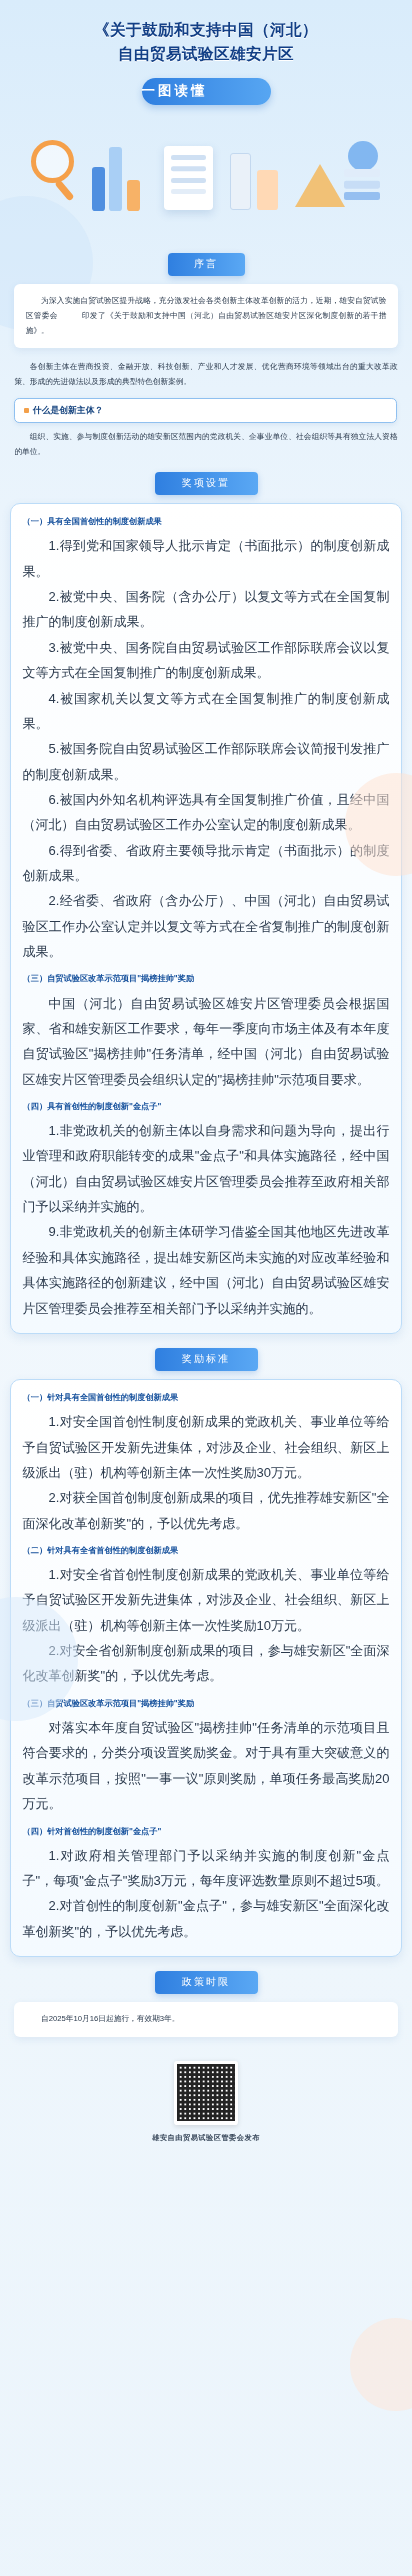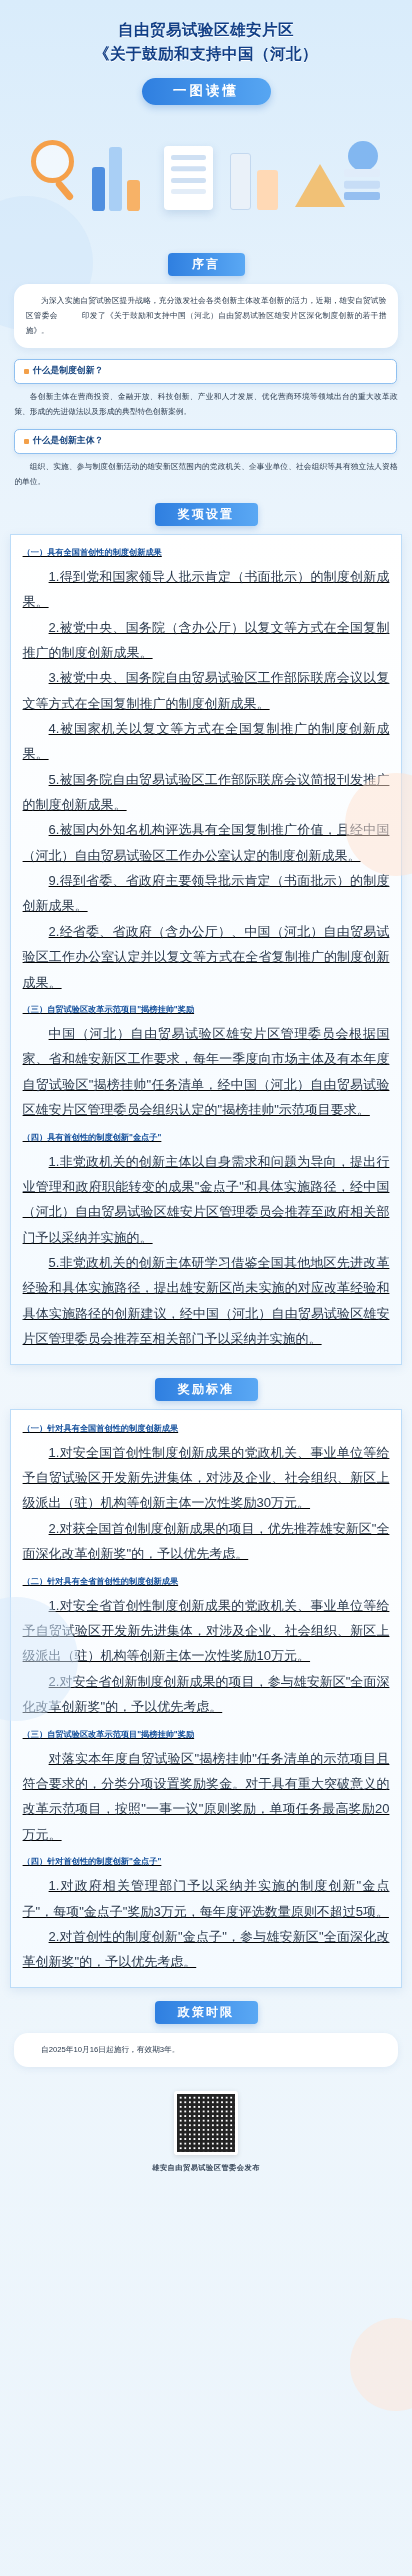--- a/index.html
+++ b/index.html
@@ -37,21 +37,21 @@
     letter-spacing: 0.5px;
     line-height: 1.55;
     text-shadow: 0 1px 0 #ffffff;
   }
   .subtitle-wrap {
     margin: 12.4px auto 0 auto;
     width: 129px;
     height: 27px;
     background: linear-gradient(90deg, #2f7fe0, #57a6f2);
     border-radius: 13.4px;
-    display: flex; align-items: center; justify-content: center;
+    display: flex; align-items: center; 
     box-shadow: 0 3.1px 7.2px rgba(40,110,200,.28);
   }
   .subtitle {
     color: #fff; font-size: 13.4px; font-weight: bold; letter-spacing: 3.1px;
   }
 
   
   .illus {
     position: relative;
     height: 129px;
@@ -88,38 +88,38 @@
   .stack { width: 36px; height: 8.2px; background: #95bff0; border-radius: 2.1px; top: 82px; left: 344px;
            box-shadow: 0 -11.3px 0 #c7ddf6, 0 -23px 0 #e0ecfa; }
 
   
   .ribbon {
     position: relative;
     margin: 13.4px auto 8.2px auto;
     width: 77px; height: 23px;
     background: linear-gradient(90deg, #2f7fe0, #5aa8f4);
     border-radius: 4.1px;
-    color: #fff; font-size: 12px; font-weight: bold; letter-spacing: 2.1px;
+    color: #fff; font-size: 10px; font-weight: normal; letter-spacing: 2.1px;
     display: flex; align-items: center; justify-content: center;
     box-shadow: 0 2.6px 6.2px rgba(40,110,200,.25);
   }
   .ribbon.wide { width: 103px; text-align: right; }
   .ribbon:before, .ribbon:after {
     content: ""; position: absolute; top: 6.7px; width: 19.6px; height: 9.3px;
     background: #9fc9f3; border-radius: 2.1px; z-index: -1;
   }
   .ribbon:before { left: -13.4px; }
   .ribbon:after { right: -13.4px; }
 
   
   .card {
     position: relative;
     margin: 0 14.4px 10.3px 14.4px;
     background: #ffffff;
-    border-radius: 14px;
+    border-radius: 6px;
     padding: 9.3px 11.3px 10.3px 11.3px;
     box-shadow: 0 2.1px 7.2px rgba(70,120,180,.10);
   }
   .card p {
     font-size: 7.7px; color: #2b3a4d; line-height: 1.95; text-align: justify;
     text-indent: 2em;
   }
 
   
   .qbox {
@@ -138,24 +138,23 @@
   .qtext {
     margin: 2.1px 14.4px 8.2px 14.4px;
     font-size: 7.7px; color: #2b3a4d; line-height: 1.95; text-indent: 2em; text-align: justify;
   }
 
   
   .panel {
     margin: 0 10.3px 12.4px 10.3px;
     background: linear-gradient(180deg, #ffffff 0%, #f4faff 100%);
     border: 1px solid #bcdcf8;
-    border-radius: 0;
+    border-radius: 10px;
     padding: 11.3px 11.3px 12.4px 11.3px;
     box-shadow: 0 3.1px 9.3px rgba(70,120,180,.12);
-    text-decoration: underline;
   }
   .sub-h {
     font-size: 8.2px; font-weight: bold; color: #15509c;
     margin: 8.2px 0 4.1px 0; line-height: 1.7;
   }
   .sub-h:first-child { margin-top: 0; }
   .panel p {
     font-size: 13px; color: #2b3a4d; line-height: 1.95; text-indent: 2em; text-align: justify;
   }
 
@@ -180,22 +179,22 @@
 <body>
 
 <div class="page">
 
   <div class="blob b1"></div>
   <div class="blob b2"></div>
   <div class="blob b3"></div>
   <div class="blob b4"></div>
 
   <div class="header">
+    <div class="title-line">《关于鼓励和支持中国（河北）</div>
     <div class="title-line">自由贸易试验区雄安片区</div>
-    <div class="title-line">《关于鼓励和支持中国（河北）</div>
     <div class="subtitle-wrap">
       <span class="subtitle">一图读懂</span>
     </div>
   </div>
 
   <div class="illus">
     <div class="sh magnifier-ring"></div>
     <div class="sh magnifier-handle"></div>
     <div class="sh bar1"></div>
     <div class="sh bar2"></div>
@@ -206,52 +205,48 @@
     <div class="sh tri"></div>
     <div class="sh circ"></div>
     <div class="sh stack"></div>
   </div>
 
   <div class="ribbon">序言</div>
   <div class="card">
     <p>为深入实施自贸试验区提升战略，充分激发社会各类创新主体改革创新的活力，近期，雄安自贸试验区管委会　　　印发了《关于鼓励和支持中国（河北）自由贸易试验区雄安片区深化制度创新的若干措施》。</p>
   </div>
 
-  <div class="qbox">
-    <span class="dot"></span>
-    <span>什么是制度创新？</span>
-  </div>
   <div class="qtext">各创新主体在营商投资、金融开放、科技创新、产业和人才发展、优化营商环境等领域出台的重大改革政策、形成的先进做法以及形成的典型特色创新案例。</div>
 
   <div class="qbox">
     <span class="dot"></span>
     <span>什么是创新主体？</span>
   </div>
   <div class="qtext">组织、实施、参与制度创新活动的雄安新区范围内的党政机关、企事业单位、社会组织等具有独立法人资格的单位。</div>
 
   <div class="ribbon wide">奖项设置</div>
   <div class="panel">
 
     <div class="sub-h">（一）具有全国首创性的制度创新成果</div>
     <p>1.得到党和国家领导人批示肯定（书面批示）的制度创新成果。</p>
     <p>2.被党中央、国务院（含办公厅）以复文等方式在全国复制推广的制度创新成果。</p>
     <p>3.被党中央、国务院自由贸易试验区工作部际联席会议以复文等方式在全国复制推广的制度创新成果。</p>
     <p>4.被国家机关以复文等方式在全国复制推广的制度创新成果。</p>
     <p>5.被国务院自由贸易试验区工作部际联席会议简报刊发推广的制度创新成果。</p>
     <p>6.被国内外知名机构评选具有全国复制推广价值，且经中国（河北）自由贸易试验区工作办公室认定的制度创新成果。</p>
 
-    <p>9.得到省委、省政府主要领导批示肯定（书面批示）的制度创新成果。</p>
+    <p>6.得到省委、省政府主要领导批示肯定（书面批示）的制度创新成果。</p>
     <p>2.经省委、省政府（含办公厅）、中国（河北）自由贸易试验区工作办公室认定并以复文等方式在全省复制推广的制度创新成果。</p>
 
     <div class="sub-h">（三）自贸试验区改革示范项目"揭榜挂帅"奖励</div>
     <p>中国（河北）自由贸易试验区雄安片区管理委员会根据国家、省和雄安新区工作要求，每年一季度向市场主体及有本年度自贸试验区"揭榜挂帅"任务清单，经中国（河北）自由贸易试验区雄安片区管理委员会组织认定的"揭榜挂帅"示范项目要求。</p>
 
     <div class="sub-h">（四）具有首创性的制度创新"金点子"</div>
     <p>1.非党政机关的创新主体以自身需求和问题为导向，提出行业管理和政府职能转变的成果"金点子"和具体实施路径，经中国（河北）自由贸易试验区雄安片区管理委员会推荐至政府相关部门予以采纳并实施的。</p>
-    <p>5.非党政机关的创新主体研学习借鉴全国其他地区先进改革经验和具体实施路径，提出雄安新区尚未实施的对应改革经验和具体实施路径的创新建议，经中国（河北）自由贸易试验区雄安片区管理委员会推荐至相关部门予以采纳并实施的。</p>
+    <p>9.非党政机关的创新主体研学习借鉴全国其他地区先进改革经验和具体实施路径，提出雄安新区尚未实施的对应改革经验和具体实施路径的创新建议，经中国（河北）自由贸易试验区雄安片区管理委员会推荐至相关部门予以采纳并实施的。</p>
   </div>
 
   <div class="ribbon wide">奖励标准</div>
   <div class="panel">
 
     <div class="sub-h">（一）针对具有全国首创性的制度创新成果</div>
     <p>1.对安全国首创性制度创新成果的党政机关、事业单位等给予自贸试验区开发新先进集体，对涉及企业、社会组织、新区上级派出（驻）机构等创新主体一次性奖励30万元。</p>
     <p>2.对获全国首创制度创新成果的项目，优先推荐雄安新区"全面深化改革创新奖"的，予以优先考虑。</p>
 
     <div class="sub-h">（二）针对具有全省首创性的制度创新成果</div>

